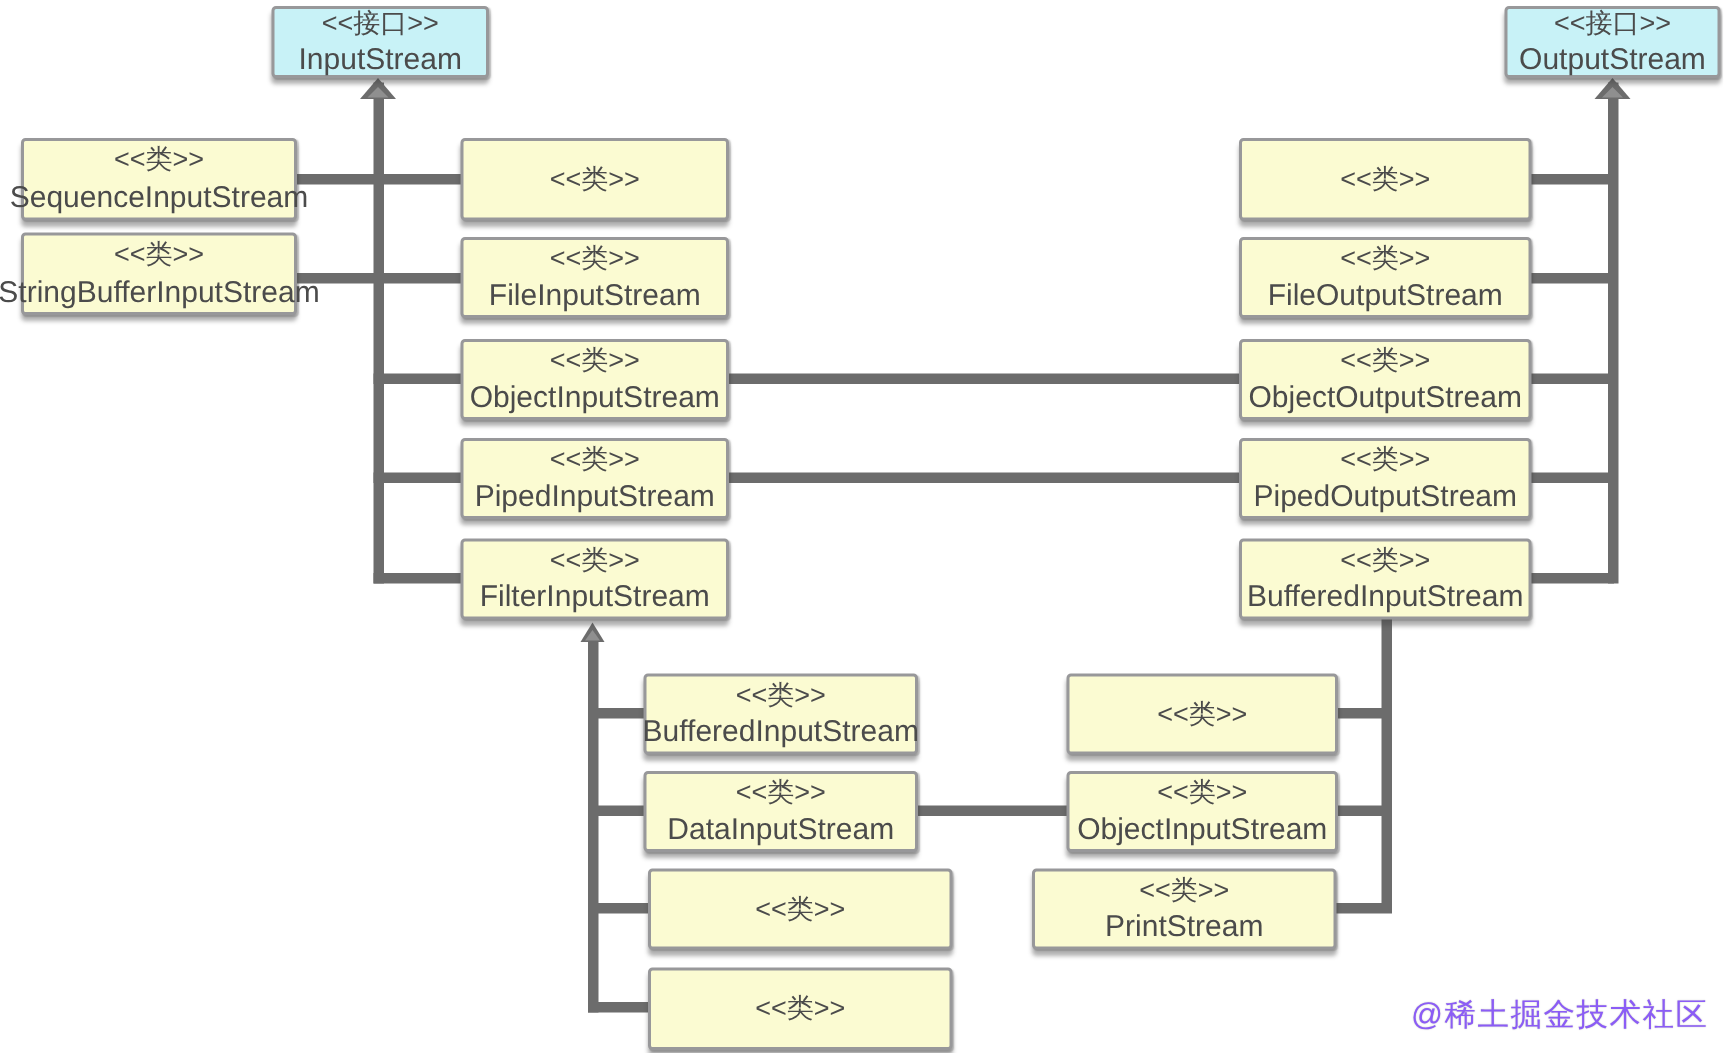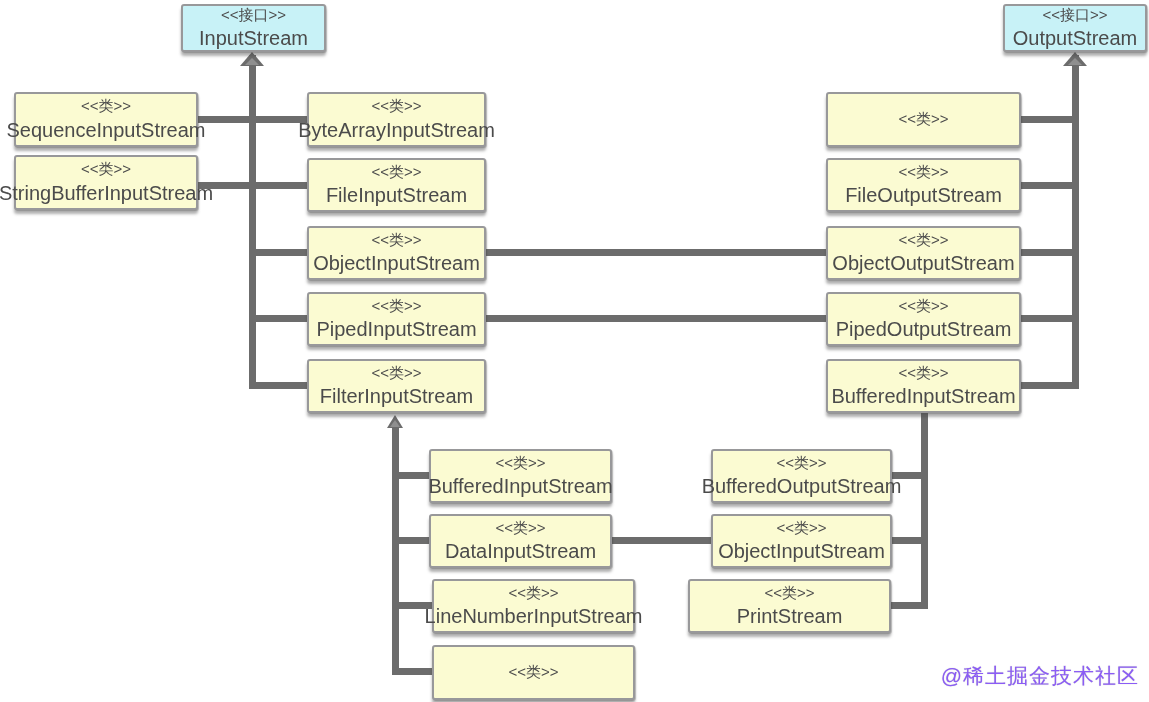--- a/index.html
+++ b/index.html
@@ -32,21 +32,21 @@
     border-radius:3px;
     display:flex;
     flex-direction:column;
     align-items:center;
     justify-content:center;
     text-align:center;
     box-shadow:0 4px 3px rgba(70,70,70,0.42), 1px 1px 1px rgba(70,70,70,0.28);
     color:#4b4b4b;
   }
   .node .stereo{
-    font-size:15px;
+    font-size:18px;
     line-height:1.35;
     white-space:nowrap;
   }
   .node .cname{
     font-size:20px;
     line-height:1.3;
     white-space:nowrap;
   }
   .watermark{
     position:absolute;
@@ -111,21 +111,20 @@
       <div class="node" style="left: 14px; top: 92px; width: 184px; height: 55px; background: rgb(251, 251, 210);">
         <span class="stereo">&lt;&lt;类&gt;&gt;</span>
         <span class="cname">SequenceInputStream</span>
       </div>
       <div class="node" style="left: 14px; top: 155px; width: 184px; height: 55px; background: rgb(251, 251, 210);">
         <span class="stereo">&lt;&lt;类&gt;&gt;</span>
         <span class="cname">StringBufferInputStream</span>
       </div>
       <div class="node" style="left: 307px; top: 92px; width: 179px; height: 55px; background: rgb(251, 251, 210);">
         <span class="stereo">&lt;&lt;类&gt;&gt;</span>
-        <span class="cname">ByteArrayInputStream</span>
       </div>
       <div class="node" style="left: 307px; top: 158px; width: 179px; height: 54px; background: rgb(251, 251, 210);">
         <span class="stereo">&lt;&lt;类&gt;&gt;</span>
         <span class="cname">FileInputStream</span>
       </div>
       <div class="node" style="left: 307px; top: 226px; width: 179px; height: 54px; background: rgb(251, 251, 210);">
         <span class="stereo">&lt;&lt;类&gt;&gt;</span>
         <span class="cname">ObjectInputStream</span>
       </div>
       <div class="node" style="left: 307px; top: 292px; width: 179px; height: 54px; background: rgb(251, 251, 210);">
@@ -158,28 +157,26 @@
       <div class="node" style="left: 429px; top: 449px; width: 183px; height: 54px; background: rgb(251, 251, 210);">
         <span class="stereo">&lt;&lt;类&gt;&gt;</span>
         <span class="cname">BufferedInputStream</span>
       </div>
       <div class="node" style="left: 429px; top: 514px; width: 183px; height: 54px; background: rgb(251, 251, 210);">
         <span class="stereo">&lt;&lt;类&gt;&gt;</span>
         <span class="cname">DataInputStream</span>
       </div>
       <div class="node" style="left: 432px; top: 579px; width: 203px; height: 54px; background: rgb(251, 251, 210);">
         <span class="stereo">&lt;&lt;类&gt;&gt;</span>
-        <span class="cname">LineNumberInputStream</span>
       </div>
       <div class="node" style="left: 432px; top: 645px; width: 203px; height: 55px; background: rgb(251, 251, 210);">
         <span class="stereo">&lt;&lt;类&gt;&gt;</span>
       </div>
       <div class="node" style="left: 711px; top: 449px; width: 181px; height: 54px; background: rgb(251, 251, 210);">
         <span class="stereo">&lt;&lt;类&gt;&gt;</span>
-        <span class="cname">BufferedOutputStream</span>
       </div>
       <div class="node" style="left: 711px; top: 514px; width: 181px; height: 54px; background: rgb(251, 251, 210);">
         <span class="stereo">&lt;&lt;类&gt;&gt;</span>
         <span class="cname">ObjectInputStream</span>
       </div>
       <div class="node" style="left: 688px; top: 579px; width: 203px; height: 54px; background: rgb(251, 251, 210);">
         <span class="stereo">&lt;&lt;类&gt;&gt;</span>
         <span class="cname">PrintStream</span>
       </div>
     </div>

